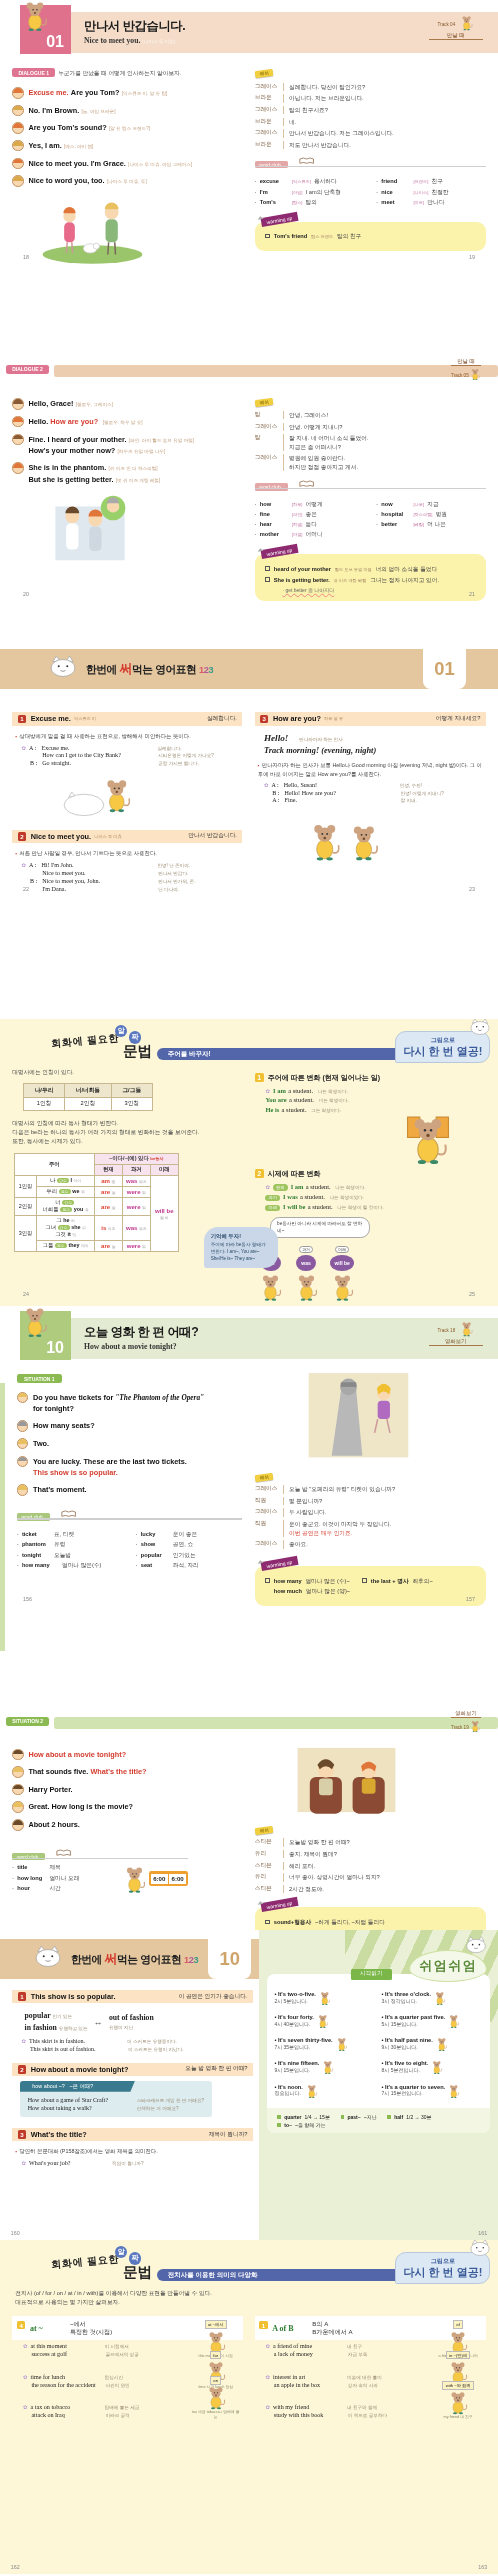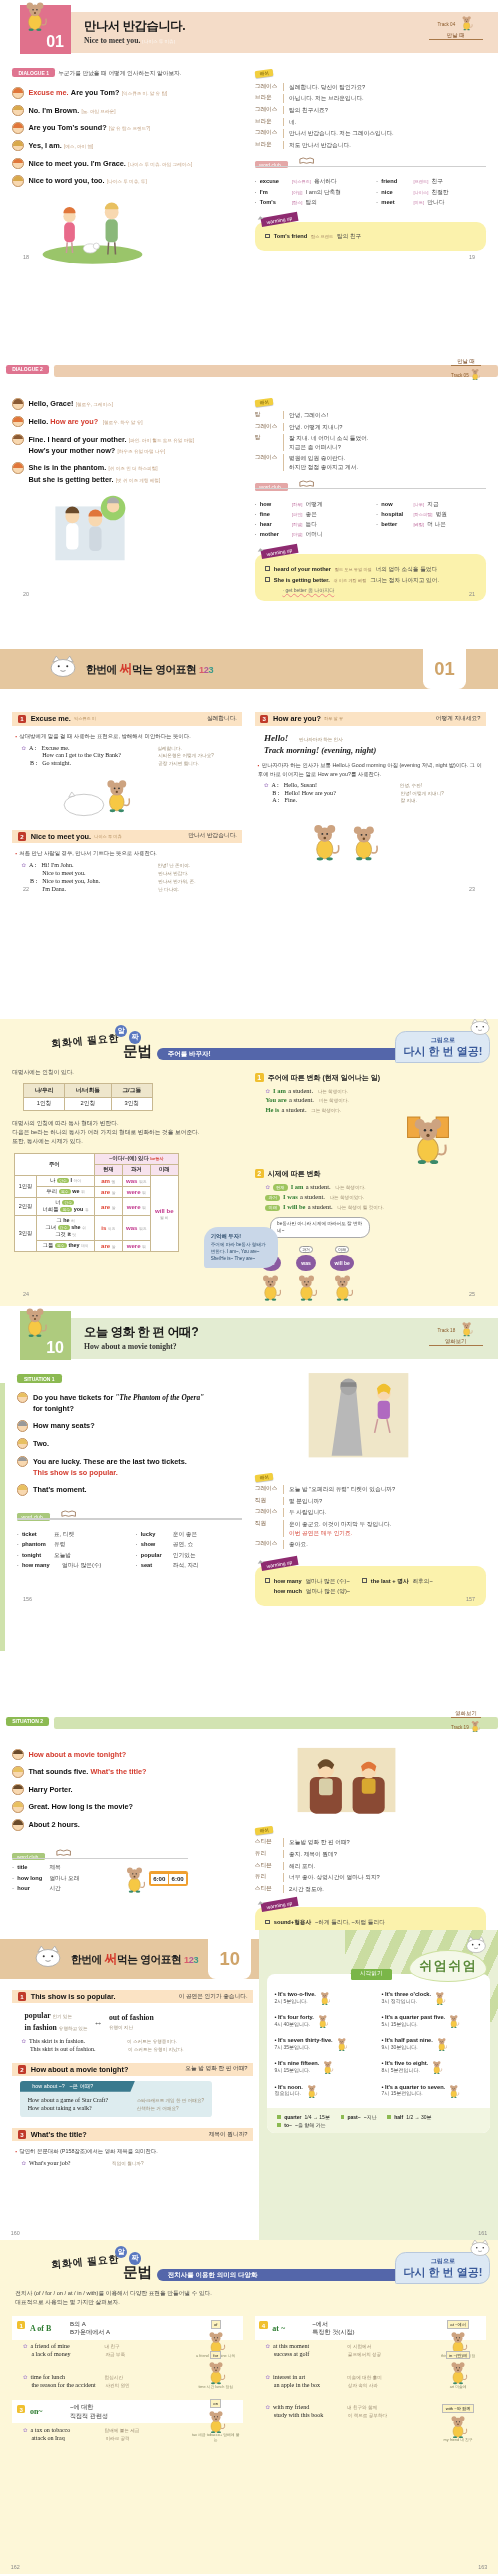--- a/index.html
+++ b/index.html
@@ -1272,57 +1272,57 @@
         <use href="#cat"></use>
       </svg>
  </div>
  <div style="padding:0 15.3px;font-size:5.7px;color:#444;line-height:1.6">
   <div>전치사 (of / for / on / at / in / with)를 이용해서 다양한 표현을 만들어낼 수 있다.</div>
   <div>대표적으로 사용되는 몇 가지만 살펴보자.</div>
  </div>
  <div class="pgrid" style="margin-top:9.2px">
   <div class="pcard">
    <div class="pch">
+          <span class="pcno">4</span>
+          <span class="pchead">at ~</span>
+          <span class="pcm"><span>~에서</span><br><span>특정한 것(시점)</span></span>
+        </div>
+   <div class="pcex">
+    <div class="exr fl">
+            <span class="exen" style="width:74px">at this moment</span>
+            <span class="exko">이 시점에서</span>
+          </div>
+    <div class="exr nf">
+            <span class="exen" style="width:74px">success at golf</span>
+            <span class="exko">골프에서의 성공</span>
+          </div>
+   </div>
+   <div class="pmouse"><span class="sign">at ~에서</span><svg viewBox="0 0 40 48">
+            <use href="#mouse"></use>
+          </svg><div class="ptag"><span>this moment 이 시점</span> <span></span></div></div>
+  </div>
+  <div class="pcard">
+   <div class="pch">
           <span class="pcno">1</span>
           <span class="pchead">A of B</span>
           <span class="pcm"><span>B의 A</span><br><span>B가운데에서 A</span></span>
         </div>
    <div class="pcex">
     <div class="exr fl">
             <span class="exen" style="width:74px">a friend of mine</span>
             <span class="exko">내 친구</span>
           </div>
     <div class="exr nf">
             <span class="exen" style="width:74px">a lack of money</span>
             <span class="exko">자금 부족</span>
           </div>
    </div>
    <div class="pmouse"><span class="sign">of</span><svg viewBox="0 0 40 48">
             <use href="#mouse"></use>
           </svg><div class="ptag"><span>a friend 친구</span> <span>mine 나의</span></div></div>
-  </div>
-  <div class="pcard">
-   <div class="pch">
-          <span class="pcno">4</span>
-          <span class="pchead">at ~</span>
-          <span class="pcm"><span>~에서</span><br><span>특정한 것(시점)</span></span>
-        </div>
-   <div class="pcex">
-    <div class="exr fl">
-            <span class="exen" style="width:74px">at this moment</span>
-            <span class="exko">이 시점에서</span>
-          </div>
-    <div class="exr nf">
-            <span class="exen" style="width:74px">success at golf</span>
-            <span class="exko">골프에서의 성공</span>
-          </div>
-   </div>
-   <div class="pmouse"><span class="sign">at ~에서</span><svg viewBox="0 0 40 48">
-            <use href="#mouse"></use>
-          </svg><div class="ptag"><span>this moment 이 시점</span> <span></span></div></div>
   </div>
   <div class="pcard">
    <div class="pcex">
     <div class="exr fl">
             <span class="exen" style="width:74px">time for lunch</span>
             <span class="exko">점심시간</span>
           </div>
     <div class="exr nf">
             <span class="exen" style="width:74px">the reason for the accident</span>
             <span class="exko">사건의 원인</span>
@@ -1341,25 +1341,20 @@
     <div class="exr nf">
             <span class="exen" style="width:74px">an apple in the box</span>
             <span class="exko">상자 속의 사과</span>
           </div>
    </div>
    <div class="pmouse"><span class="sign">in ~(안)에</span><svg viewBox="0 0 40 48">
             <use href="#mouse"></use>
           </svg><div class="ptag"><span>art 미술에</span> <span></span></div></div>
   </div>
   <div class="pcard">
-   <div class="pch">
-          <span class="pcno">3</span>
-          <span class="pchead">on~</span>
-          <span class="pcm"><span>~에 대한</span><br><span>직접적 관련성</span></span>
-        </div>
    <div class="pcex">
     <div class="exr fl">
             <span class="exen" style="width:74px">a tax on tobacco</span>
             <span class="exko">담배에 붙는 세금</span>
           </div>
     <div class="exr nf">
             <span class="exen" style="width:74px">attack on Iraq</span>
             <span class="exko">이라크 공격</span>
           </div>
    </div>

